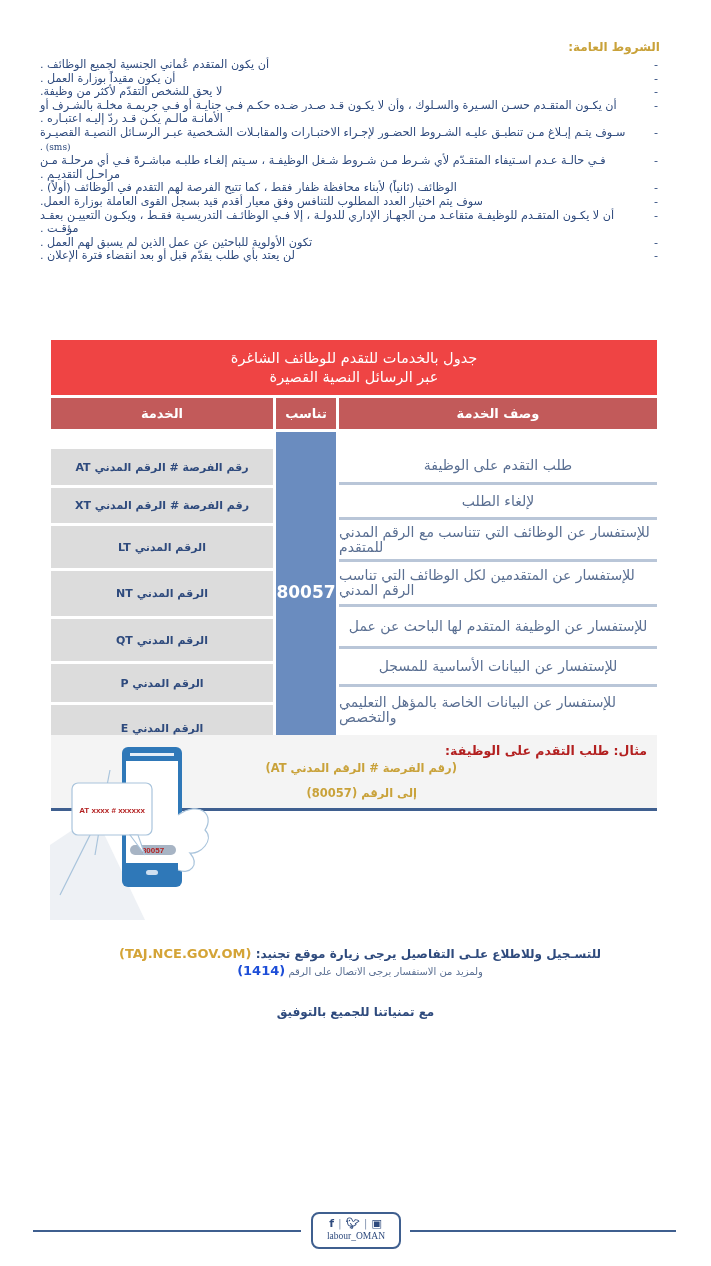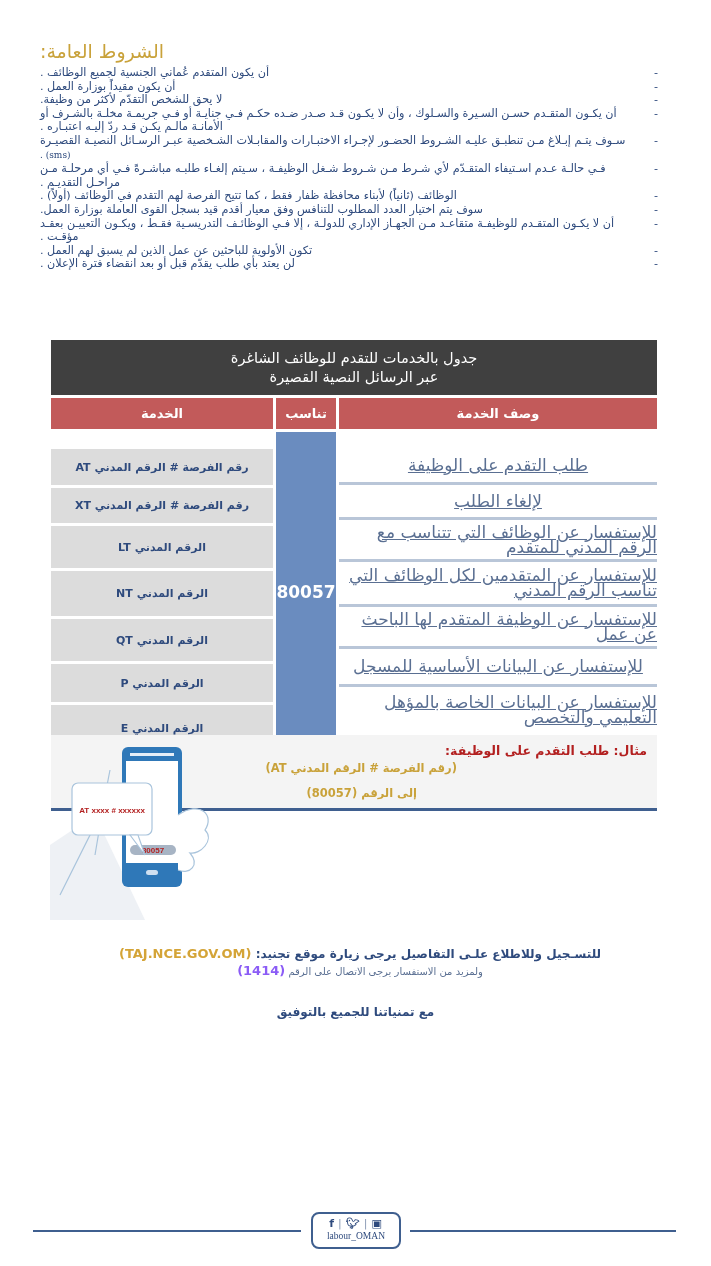--- a/index.html
+++ b/index.html
@@ -1,54 +1,54 @@
 <!DOCTYPE html>
 <html><head>
   <meta charset="utf-8">
   <style>
     * { box-sizing: border-box; margin: 0; padding: 0; }
     html, body { width: 711px; height: 1266px; background: #ffffff; overflow: hidden; }
     body { position: relative; font-family: "DejaVu Sans", sans-serif; color: #2e4a7d; }
 
     .conditions { position: absolute; left: 40px; top: 40px; width: 620px; direction: rtl; }
-    .cond-title { color: #c9a23a; font-size: 19px; font-weight: normal; margin-bottom: 4px; text-align: left; }
+    .cond-title { color: #c9a23a; font-size: 12px; font-weight: bold; margin-bottom: 4px; text-align: right; }
     .cond-list { list-style: none; }
     .cond-list li { font-size: 11.2px; line-height: 13.6px; color: #2e4a7d; padding-right: 18px; position: relative; text-align: left; }
     .cond-list li::before { content: "-"; position: absolute; right: 2px; top: 0; color: #2e4a7d; }
     .sms { font-family: "DejaVu Serif", serif; font-size: 9px; }
 
     .tbl { position: absolute; left: 51px; top: 340px; width: 606px; }
-    .tbl-head { background: #404040; color: #fff; text-align: center; height: 55px; padding-top: 9px; direction: rtl; }
+    .tbl-head { background: #ef4444; color: #fff; text-align: center; height: 55px; padding-top: 9px; direction: rtl; }
     .tbl-head div { font-size: 14.5px; line-height: 19px; }
     .cols { display: flex; direction: rtl; margin-top: 3px; height: 31px; }
     .col-h { background: #c25a5a; color: #fff; font-size: 13px; font-weight: bold; display: flex; align-items: center; justify-content: center; }
     .c-desc { width: 318px; }
     .c-num { width: 60px; margin: 0 3px; }
     .c-svc { width: 222px; }
     .body { display: flex; direction: rtl; margin-top: 3px; }
     .desc-col { width: 318px; }
     .num-col { width: 60px; margin: 0 3px; background: #6a8cbf; display: flex; align-items: center; justify-content: center; color: #fff; font-weight: bold; font-size: 17px; }
     .svc-col { width: 222px; }
-    .drow { height: 39px; display: flex; align-items: center; justify-content: center; text-align: right; border-bottom: 3px solid #b9c6d8; font-size: 17px; color: #5a6f92; line-height: 15px; direction: rtl; text-decoration: underline; }
+    .drow { height: 39px; display: flex; align-items: center; justify-content: center; text-align: left; border-bottom: 3px solid #b9c6d8; font-size: 14px; color: #5a6f92; line-height: 15px; direction: rtl; }
     .srow { height: 39px; display: flex; align-items: center; justify-content: center; background: #dcdcdc; margin-bottom: 3px; font-size: 11px; font-weight: bold; color: #2e4a7d; direction: rtl; }
     .h1 { height: 36px; margin-top: 17px; } .h2 { height: 35px; } .h3 { height: 42px; } .h4 { height: 45px; } .h5 { height: 42px; } .h6 { height: 38px; } .h7 { height: 46px; }
     .bottom-rule { height: 3px; background: #3f5f8f; }
 
     .example { position: absolute; left: 51px; top: 735px; width: 606px; height: 76px; background: #f4f4f4; border-bottom: 3px solid #3f5f8f; direction: rtl; }
     .ex-title { position: absolute; right: 10px; top: 8px; color: #b32020; font-weight: bold; font-size: 12.5px; }
     .ex-line1 { position: absolute; right: 200px; top: 26px; color: #c9a23a; font-size: 11.5px; font-weight: bold; }
     .ex-line2 { position: absolute; right: 240px; top: 51px; color: #c9a23a; font-size: 11.5px; font-weight: bold; }
 
     .phone-wrap { position: absolute; left: 50px; top: 745px; width: 170px; height: 175px; }
 
     .info { position: absolute; left: 80px; top: 946px; width: 560px; text-align: center; direction: rtl; }
     .info .l1 { font-size: 12px; font-weight: bold; color: #2e4a7d; }
     .info .l1 .url { color: #d4a437; font-size: 13px; }
     .info .l2 { font-size: 10px; color: #5a6f92; margin-top: 2px; }
-    .info .l2 .ph { color: #8b5cf6; font-size: 13px; font-weight: bold; }
+    .info .l2 .ph { color: #1d4ed8; font-size: 13px; font-weight: bold; }
     .wish { position: absolute; left: 0; width: 711px; top: 1005px; text-align: center; font-size: 12px; font-weight: bold; color: #2e4a7d; direction: rtl; }
 
     .footer { position: absolute; top: 1212px; left: 0; width: 711px; height: 40px; }
     .fline { position: absolute; top: 18px; height: 2px; background: #3f5f8f; }
     .fl-left { left: 33px; width: 268px; }
     .fl-right { left: 410px; width: 266px; }
     .fbox { position: absolute; left: 311px; top: 0; width: 90px; height: 37px; border: 2px solid #3f5f8f; border-radius: 8px; background: #fff; text-align: center; }
     .ficons { font-size: 11px; color: #2e4a7d; font-weight: bold; margin-top: 3px; letter-spacing: 1px; }
     .ficons .sep { color: #8a9ab5; font-weight: normal; margin: 0 3px; }
     .fhandle { font-family: "Liberation Serif", serif; font-size: 9.5px; color: #2e4a7d; margin-top: 1px; }

